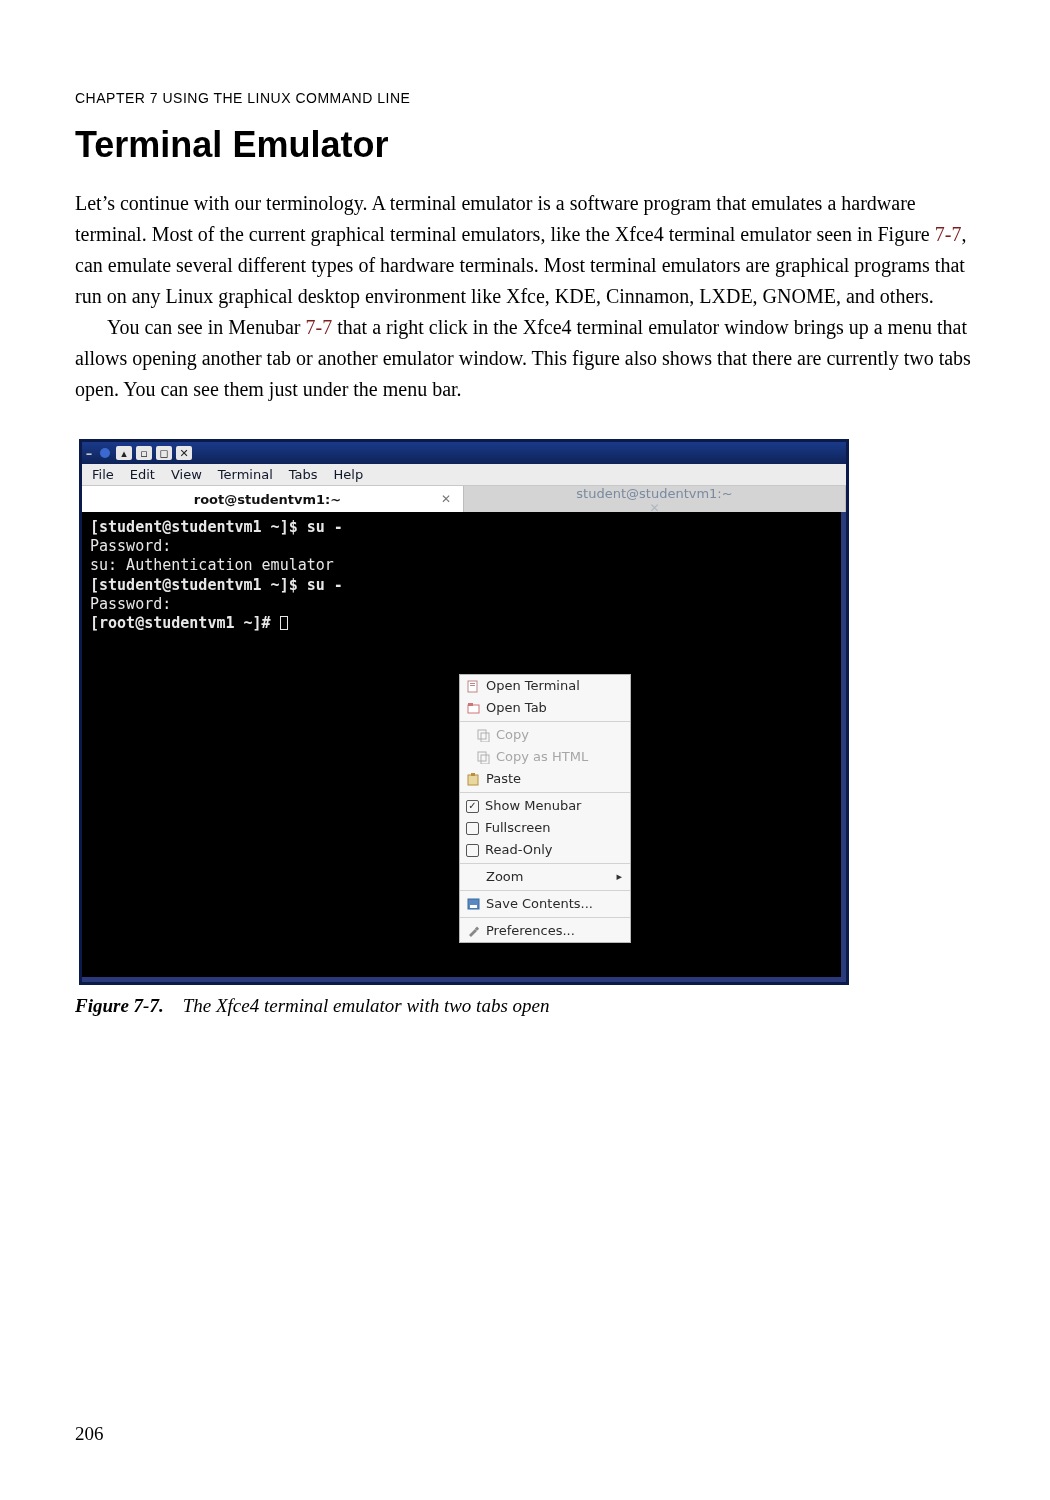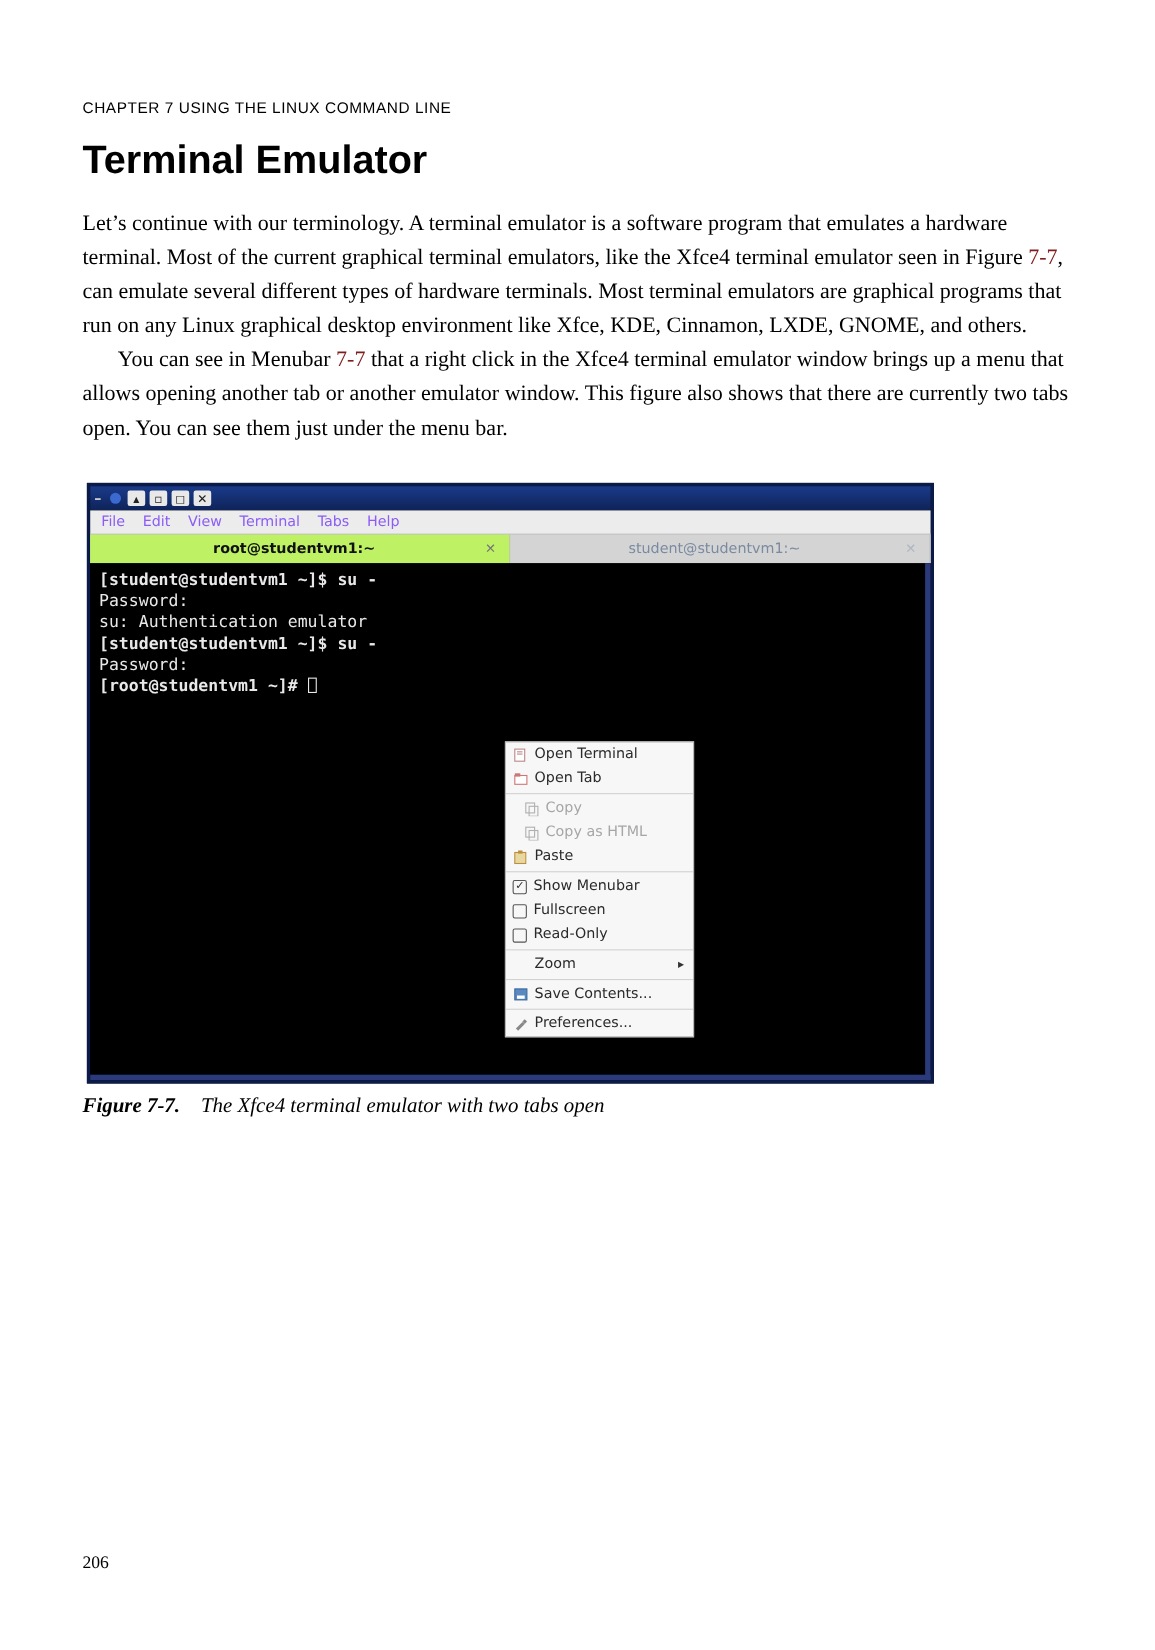--- a/index.html
+++ b/index.html
@@ -62,21 +62,21 @@
   .titlebar .title-text { flex: 1; text-align: center; }
   .titlebar .wbtn {
     width: 16px; height: 14px; margin: 0 2px;
     display: flex; align-items: center; justify-content: center;
     color: #222; background: #e8e8e8; border-radius: 2px; font-size: 11px; font-weight: 700;
   }
   .titlebar .wbtn:last-child { margin-right: 4px; }
 
   .menubar {
     background: #ececec;
-    color: #8b5cf6;
+    color: #0f172a;
     height: 22px;
     display: flex;
     align-items: center;
     gap: 16px;
     padding: 0 10px;
     font-size: 13px;
     border-bottom: 1px solid #c8c8c8;
   }
 
   .tabbar {
@@ -87,27 +87,28 @@
   .tab {
     flex: 1;
     display: flex;
     align-items: center;
     padding: 0 12px;
     font-size: 13px;
     border-right: 1px solid #bdbdbd;
   }
   .tab .label { flex: 1; text-align: center; }
   .tab.active {
-    background: #bef264;
+    background: #ffffff;
     color: #111;
     font-weight: 700;
   }
   .tab.inactive {
     background: #d4d4d4;
     color: #7a8aa0;
+    flex-direction: column;
   }
   .tab-close { font-size: 12px; color: #888; }
   .tab.active .tab-close { color: #777; }
   .tab.inactive .tab-close { color: #aeb6c2; }
 
   .term-body {
     background: #000;
     color: #e8e8e8;
     font-family: 'DejaVu Sans Mono', 'Liberation Mono', monospace;
     font-size: 15px;
@@ -151,22 +152,22 @@
   .ctx .row.disabled { color: #a6a6a6; padding-left: 16px; }
   .ctx .sep { height: 1px; background: #d2d2d2; margin: 2px 0; }
   .ctx .ico { width: 14px; height: 14px; display: inline-flex; align-items: center; justify-content: center; }
   .ctx .arrow { margin-left: auto; color: #333; font-size: 11px; }
   .ctx .chk { width:13px; height:13px; border:1px solid #555; border-radius:2px; display:inline-flex; align-items:center; justify-content:center; font-size:10px; font-weight:700; }
   .ctx .chk.checked::after { content:"✓"; }
 
   .page-number {
     position: absolute;
     left: 75px;
-    bottom: 70px;
-    font-size: 16px;
+    bottom: 55px;
+    font-size: 19px;
   }
 </style>
 </head>
 <body>
 
 <div class="chapter-header">CHAPTER 7    USING THE LINUX COMMAND LINE</div>
 
 <h1 class="section-title">Terminal Emulator</h1>
 
 <p class="body"><span>Let’s continue with our terminology. A terminal emulator is a software program that emulates a hardware terminal. Most of the current graphical terminal emulators, like the Xfce4 terminal emulator seen in Figure </span><a class="figref">7-7</a><span>, can emulate several different types of hardware terminals. Most terminal emulators are graphical programs that run on any Linux graphical desktop environment like Xfce, KDE, Cinnamon, LXDE, GNOME, and others.</span></p>

